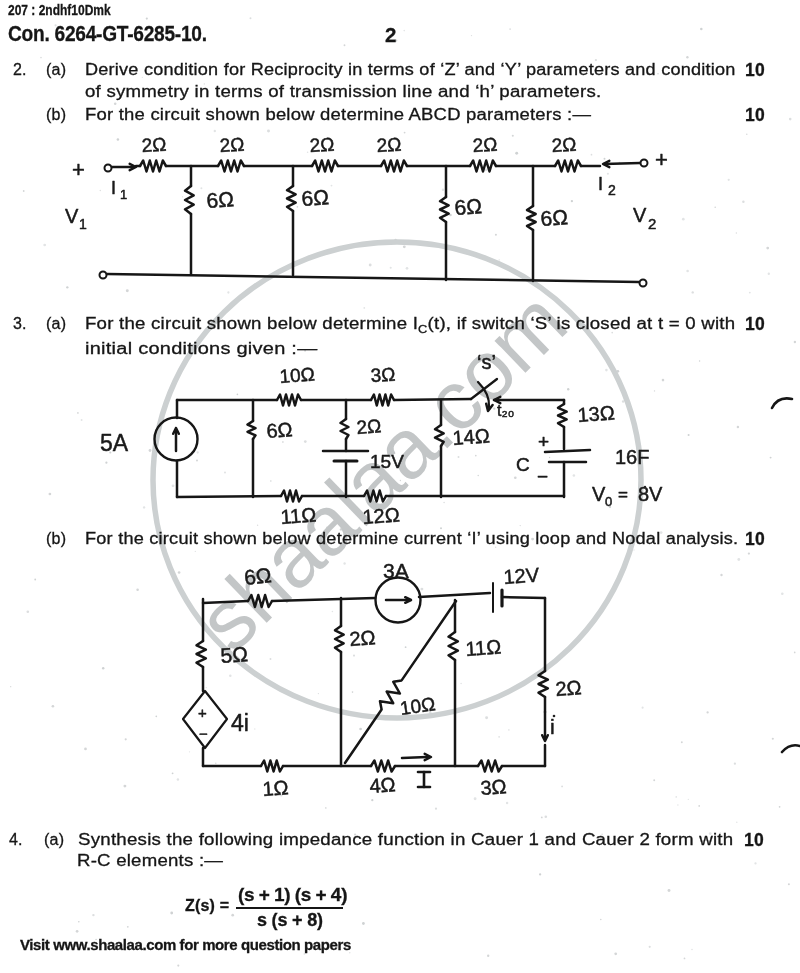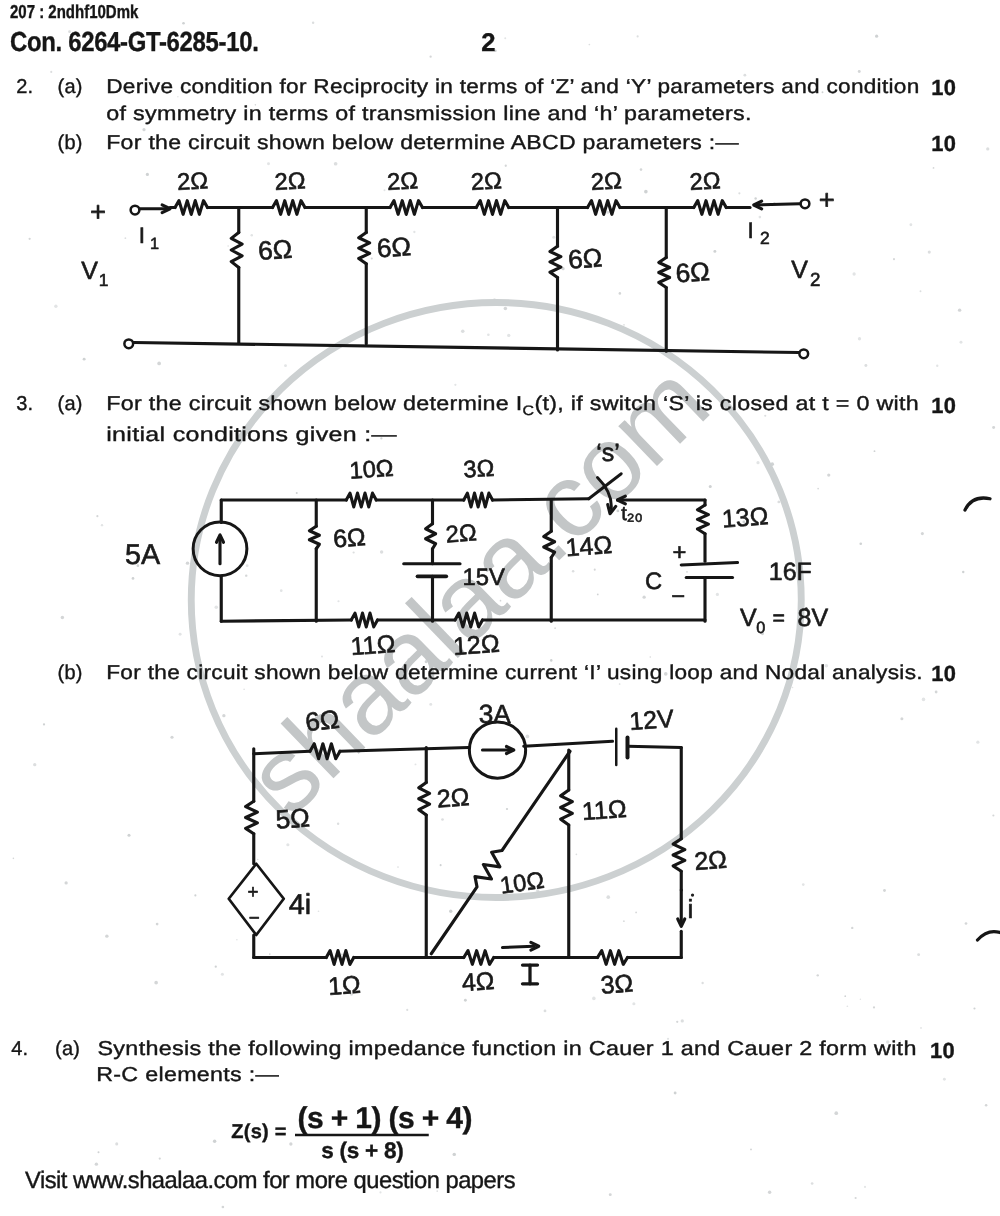--- a/index.html
+++ b/index.html
@@ -425,17 +425,17 @@
 <div class="t" style="left:85px;top:531px;transform:scaleX(1.133);">For the circuit shown below determine current ‘I’ using loop and Nodal analysis.</div>
 <div class="t b" style="left:745px;top:531px;font-size:17.5px;">10</div>
 
 <div class="t" style="left:9px;top:832px;">4.</div>
 <div class="t" style="left:44px;top:832px;">(a)</div>
 <div class="t" style="left:78px;top:832px;transform:scaleX(1.168);">Synthesis the following impedance function in Cauer 1 and Cauer 2 form with</div>
 <div class="t b" style="left:744px;top:832px;font-size:17.5px;">10</div>
 <div class="t" style="left:77px;top:853px;transform:scaleX(1.163);">R-C elements :—</div>
 
 <div class="t b" style="left:185px;top:896px;font-size:16px;line-height:19px;">Z(s) =</div>
-<div class="t b" style="left:238px;top:885px;font-size:24px;line-height:19px;letter-spacing:-0.3px;word-spacing:-0.5px;">(s + 1) (s + 4)</div>
+<div class="t b" style="left:238px;top:885px;font-size:19px;line-height:19px;letter-spacing:-0.3px;word-spacing:-0.5px;">(s + 1) (s + 4)</div>
 <div style="position:absolute;left:236px;top:906.5px;width:107px;border-top:2.5px solid #161616;"></div>
 <div class="t b" style="left:257px;top:911px;font-size:18px;line-height:18px;letter-spacing:-0.2px;">s (s + 8)</div>
 
-<div class="t" style="left:20px;top:934px;font-size:19px;line-height:21px;letter-spacing:-0.4px;">Visit www.shaalaa.com for more question papers</div>
+<div class="t" style="left:20px;top:934px;font-size:15px;line-height:21px;letter-spacing:-0.4px;font-weight:bold;">Visit www.shaalaa.com for more question papers</div>
 
 </body></html>

